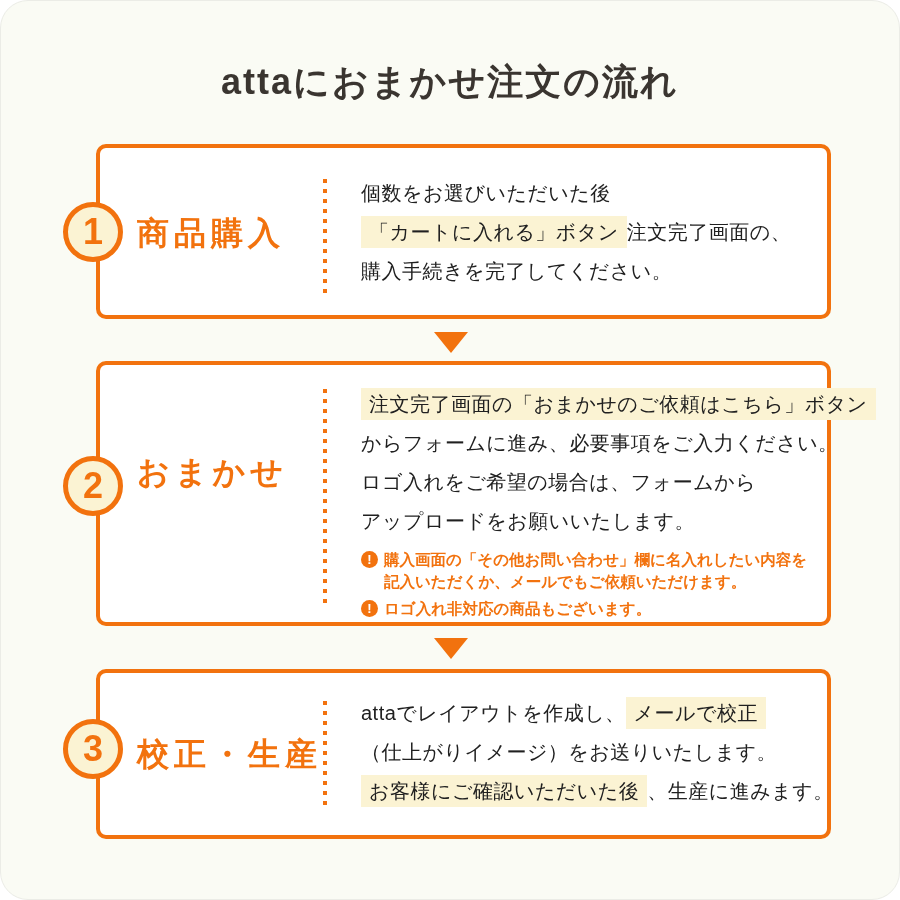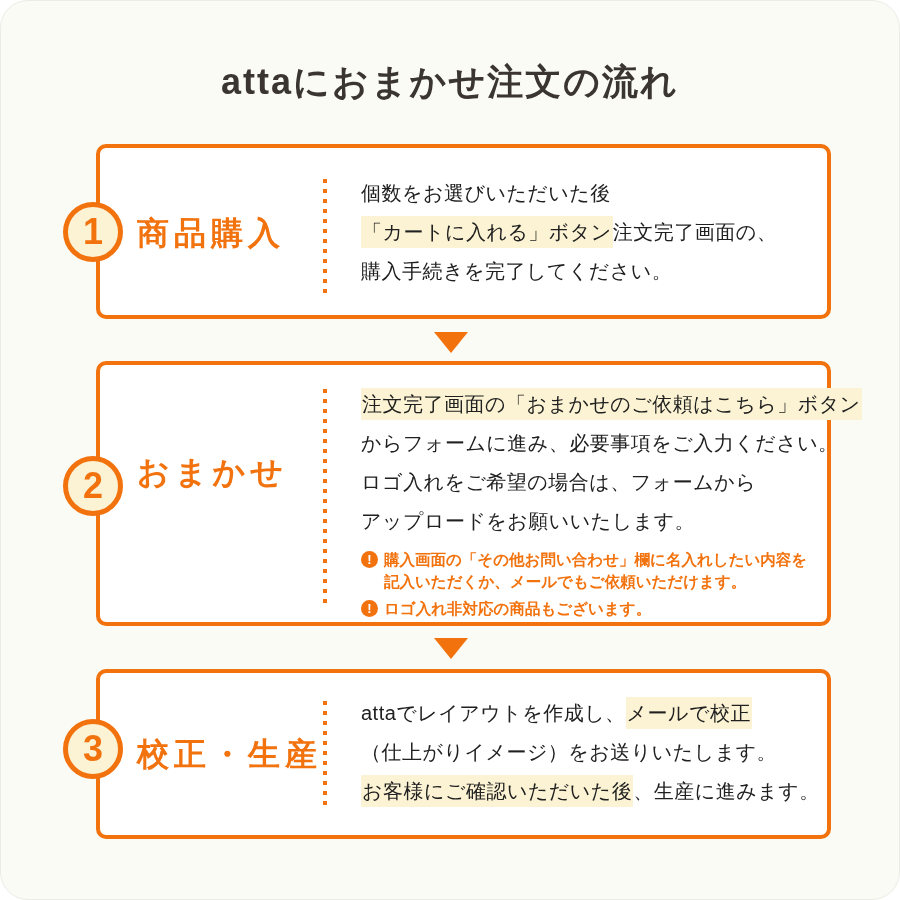--- a/index.html
+++ b/index.html
@@ -51,21 +51,21 @@
   }
   .box1 .v-dotted{top:31px;height:114px;}
   .box2 .v-dotted{top:24px;height:214px;}
   .box3 .v-dotted{top:28px;height:106px;}
 
   .step-body{position:absolute;left:261px;color:var(--ink);font-size:20px;}
   .box1 .step-body{top:26px;}
   .box2 .step-body{top:20px;}
   .box3 .step-body{top:21px;}
   .line{margin:0;line-height:39px;white-space:nowrap;letter-spacing:0.5px;}
-  .hl{background:var(--cream);padding:5px 1px;}
+  .hl{background:var(--cream);padding:5px 8px;}
 
   .notes{margin-top:8px;}
   .note{display:flex;align-items:flex-start;color:var(--orange);font-weight:bold;
         font-size:15.5px;line-height:22px;margin-top:5px;white-space:nowrap;}
   .note-icon{
     flex:none;width:17px;height:17px;border-radius:50%;background:var(--orange);color:#ffffff;
     display:flex;align-items:center;justify-content:center;
     font-size:13px;font-weight:bold;margin-right:6px;margin-top:2px;line-height:1;
   }
   .flow-arrow{

